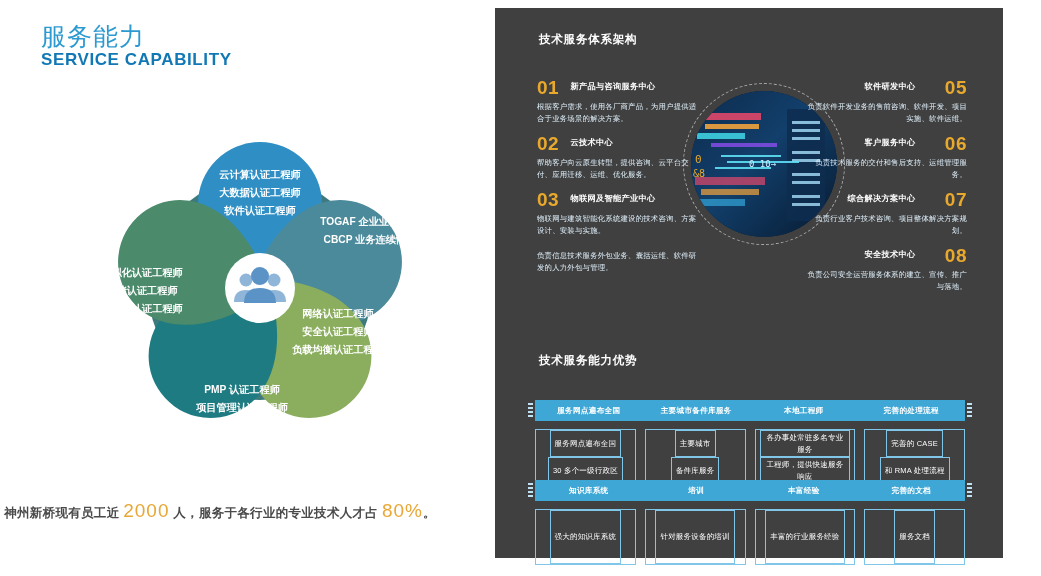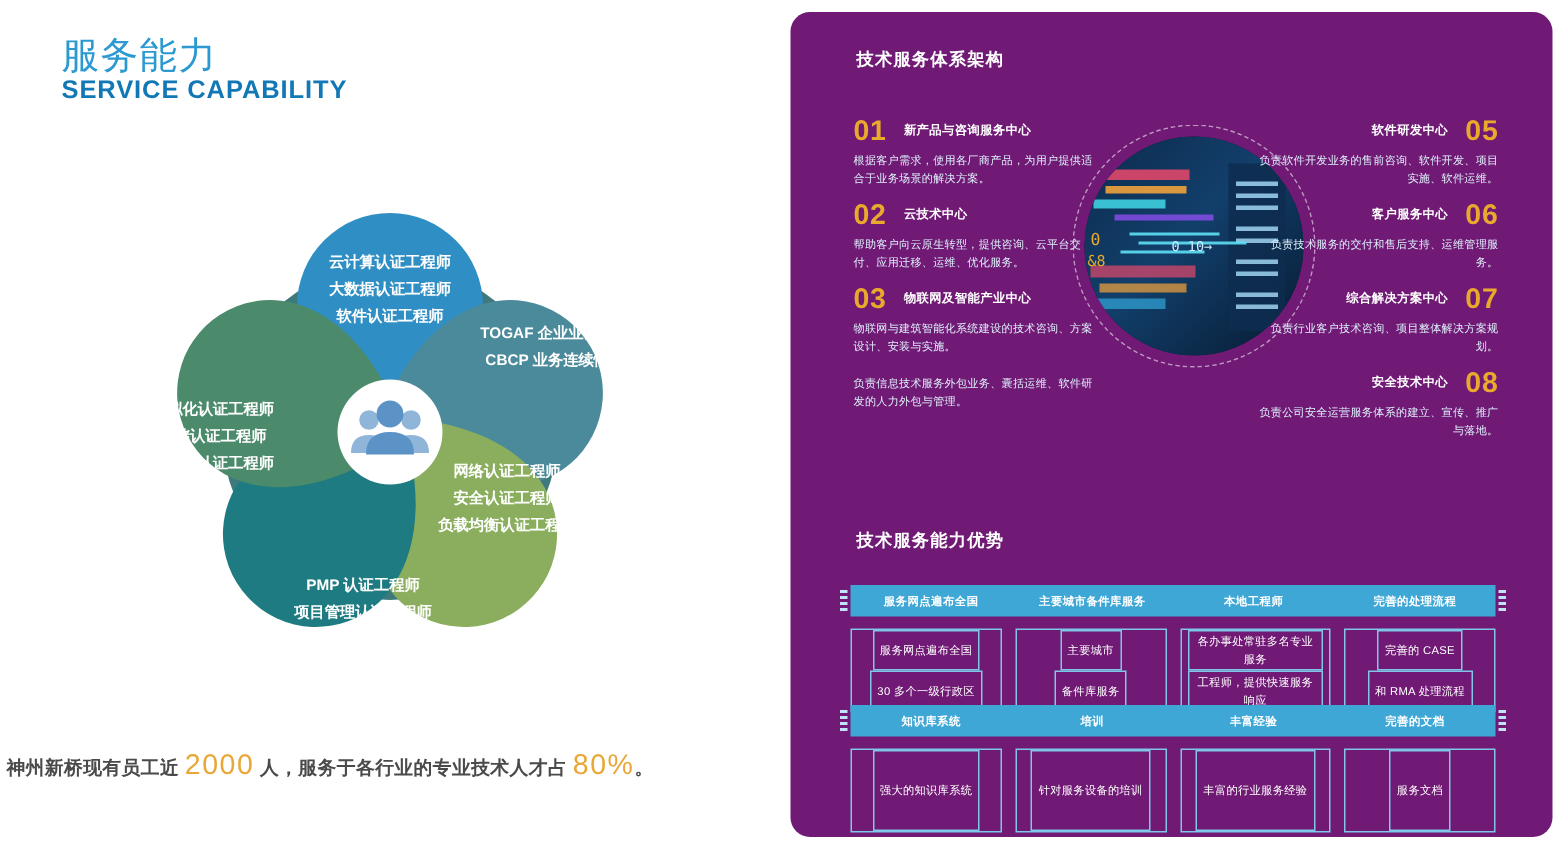--- a/index.html
+++ b/index.html
@@ -31,23 +31,22 @@
 
   #caption {
     position: absolute; left: 0; top: 500px; width: 440px;
     text-align: center; font-size: 12.5px; color: #4a4a4a; font-weight: bold;
     letter-spacing: .3px;
   }
   #caption .num { color: #e8a736; font-size: 19px; font-weight: normal; letter-spacing: 1px; }
 
   
   #right-panel {
-    position: absolute; left: 527px; top: 8px; width: 508px; height: 550px;
-    background: #701a75;
-    border-radius: 13px;
+    position: absolute; left: 495px; top: 8px; width: 508px; height: 550px;
+    background: #404040;
   }
 
   .sec-title {
     position: absolute; color: #fff; font-size: 11.5px; font-weight: bold; letter-spacing: .8px;
   }
   #arch-title { left: 44px; top: 24px; }
   #adv-title  { left: 44px; top: 345px; }
 
   
   #hero-wrap { position: absolute; left: 188px; top: 75px; width: 162px; height: 162px; }
@@ -68,28 +67,28 @@
   .item .hd { white-space: nowrap; line-height: 1; }
   .item .num {
     font-size: 19px; font-weight: bold; color: #e8a92c; letter-spacing: .5px;
     display: inline-block; vertical-align: middle;
   }
   .item .name {
     font-size: 8.2px; font-weight: bold; color: #ffffff; letter-spacing: .3px;
     display: inline-block; vertical-align: middle;
   }
   .item.left  .name { margin-left: 7px; }
-  .item.right .name { margin-right: 7px; }
+  .item.right .name { margin-right: 25px; }
   .item .desc {
     margin-top: 4px; font-size: 7.4px; color: #dff0fb; line-height: 1.62;
     letter-spacing: .2px;
   }
 
   
-  .adv-table { position: absolute; left: 40px; width: 430px; }
+  .adv-table { position: absolute; left: 40px; width: 430px; margin-top: 10px; }
   .adv-head {
     display: flex; background: #3fa7d6; height: 21px; align-items: center;
     position: relative;
   }
   .adv-head::before, .adv-head::after {
     content: ""; position: absolute; top: 3px; width: 5px; height: 15px;
     background: repeating-linear-gradient(to bottom,#bfe3f5 0 2px,transparent 2px 4px);
   }
   .adv-head::before { left: -7px; }
   .adv-head::after  { right: -7px; }

